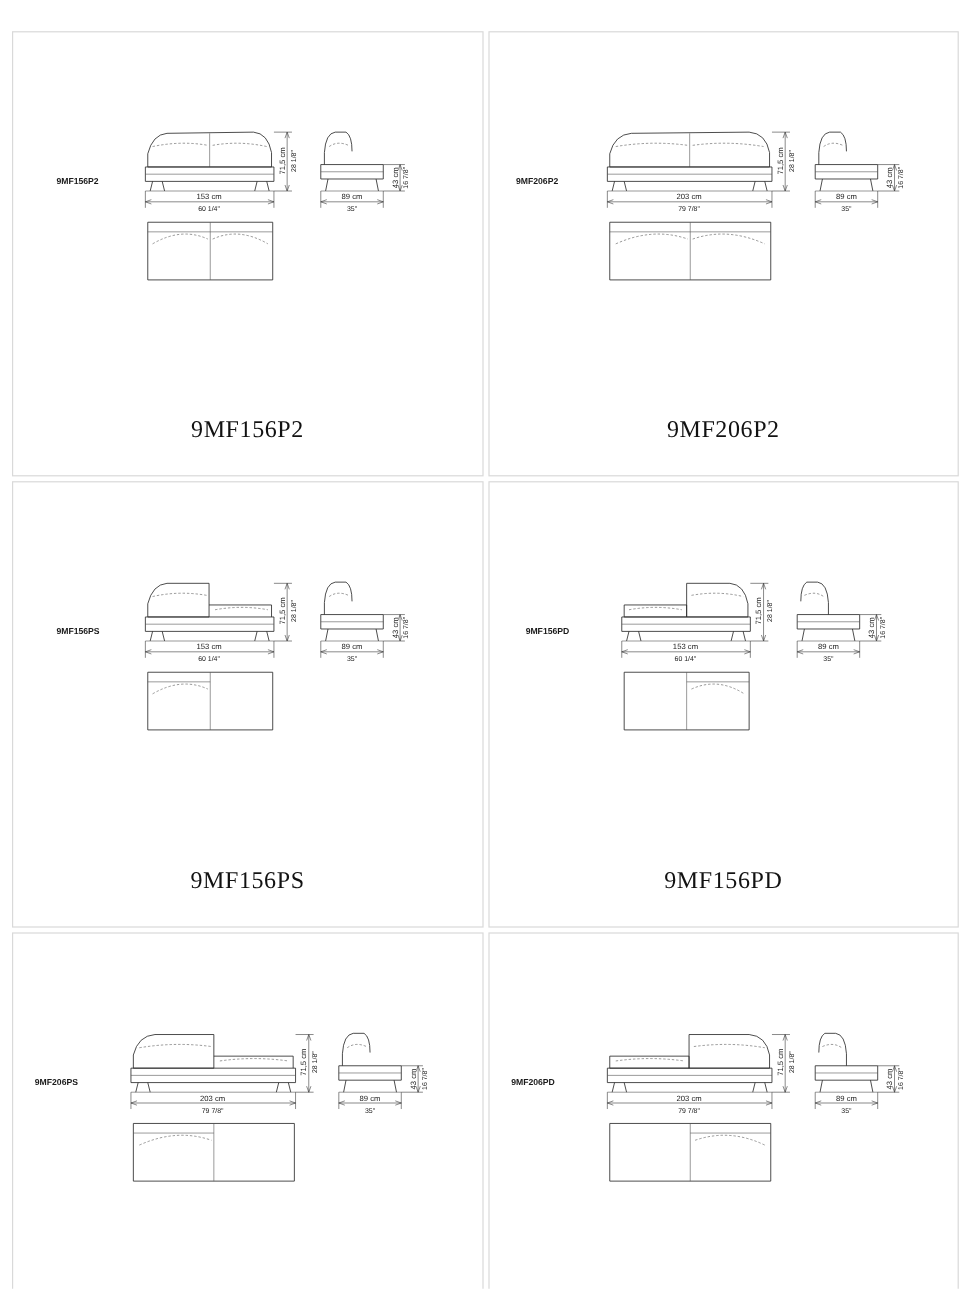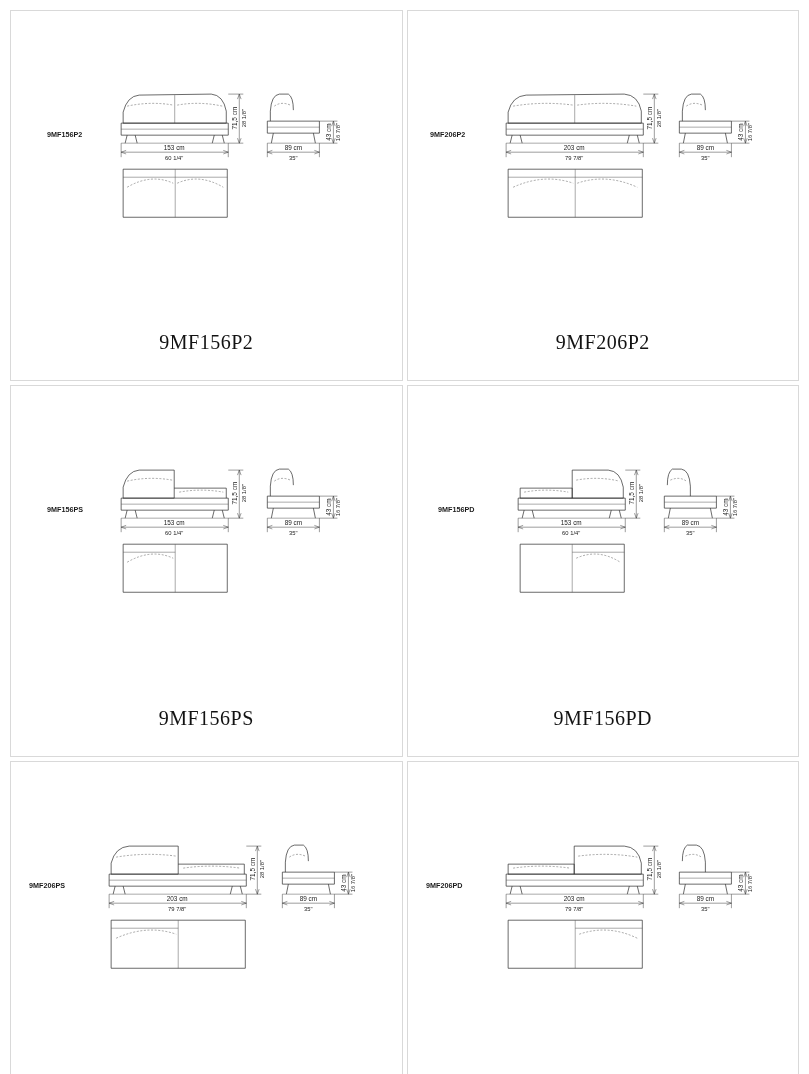--- a/index.html
+++ b/index.html
@@ -16,20 +16,21 @@
   }
   .sheet {
     width: 809px;
     height: 914px;
     display: grid;
     grid-template-columns: 1fr 1fr;
     grid-template-rows: 1fr 1fr 1fr;
     padding: 8px;
     box-sizing: border-box;
     gap: 0px;
+    margin-top: 16px;
   }
   .cell {
     position: relative;
     box-sizing: border-box;
     border: 1px solid #d9d9d9;
     margin: 2px;
     background: #ffffff;
     display: flex;
     flex-direction: column;
   }

